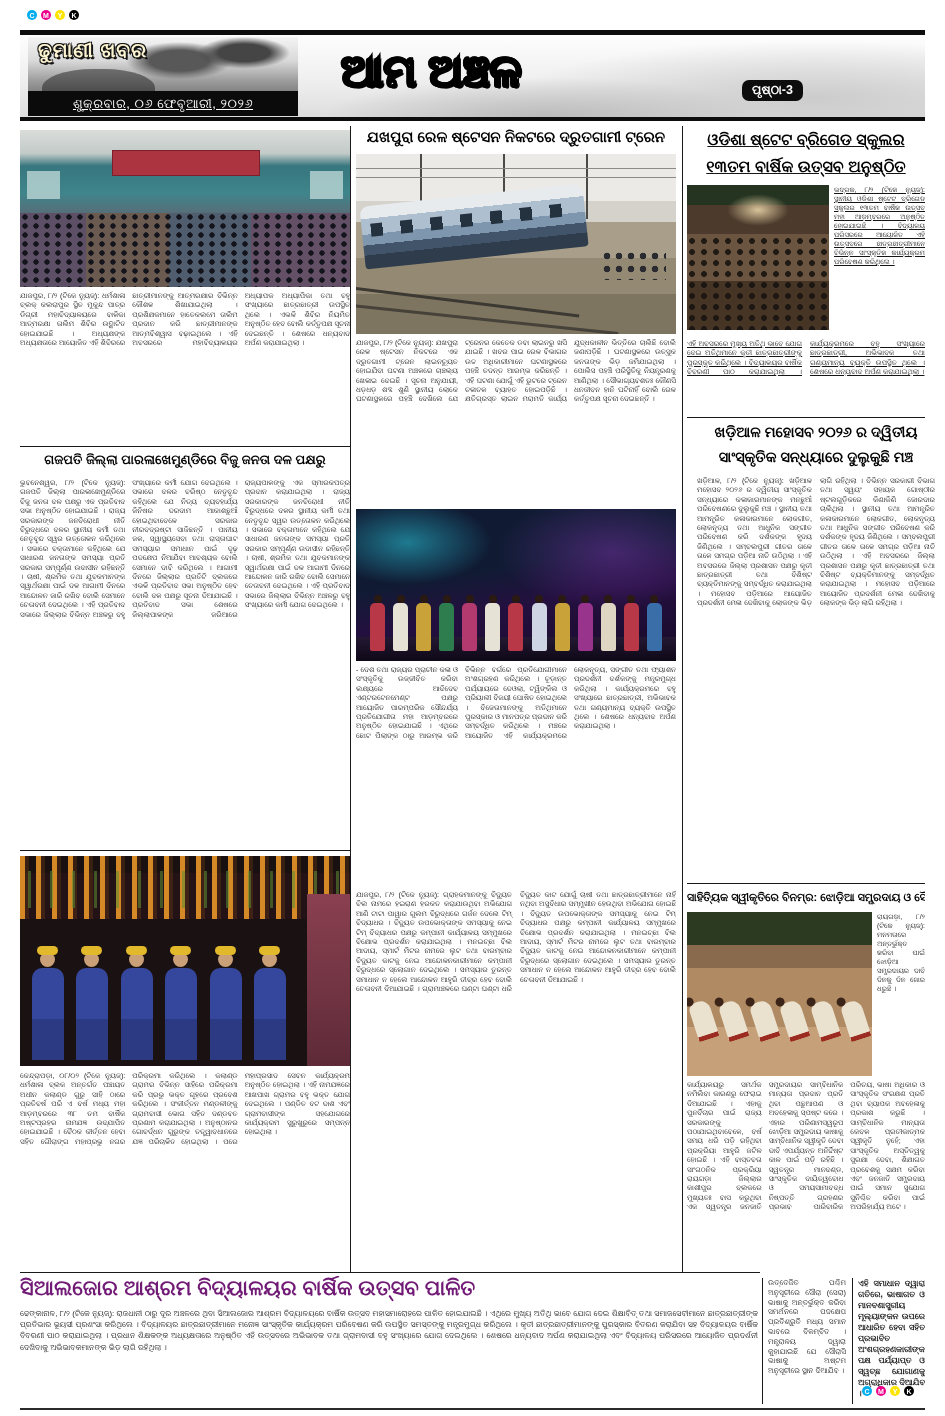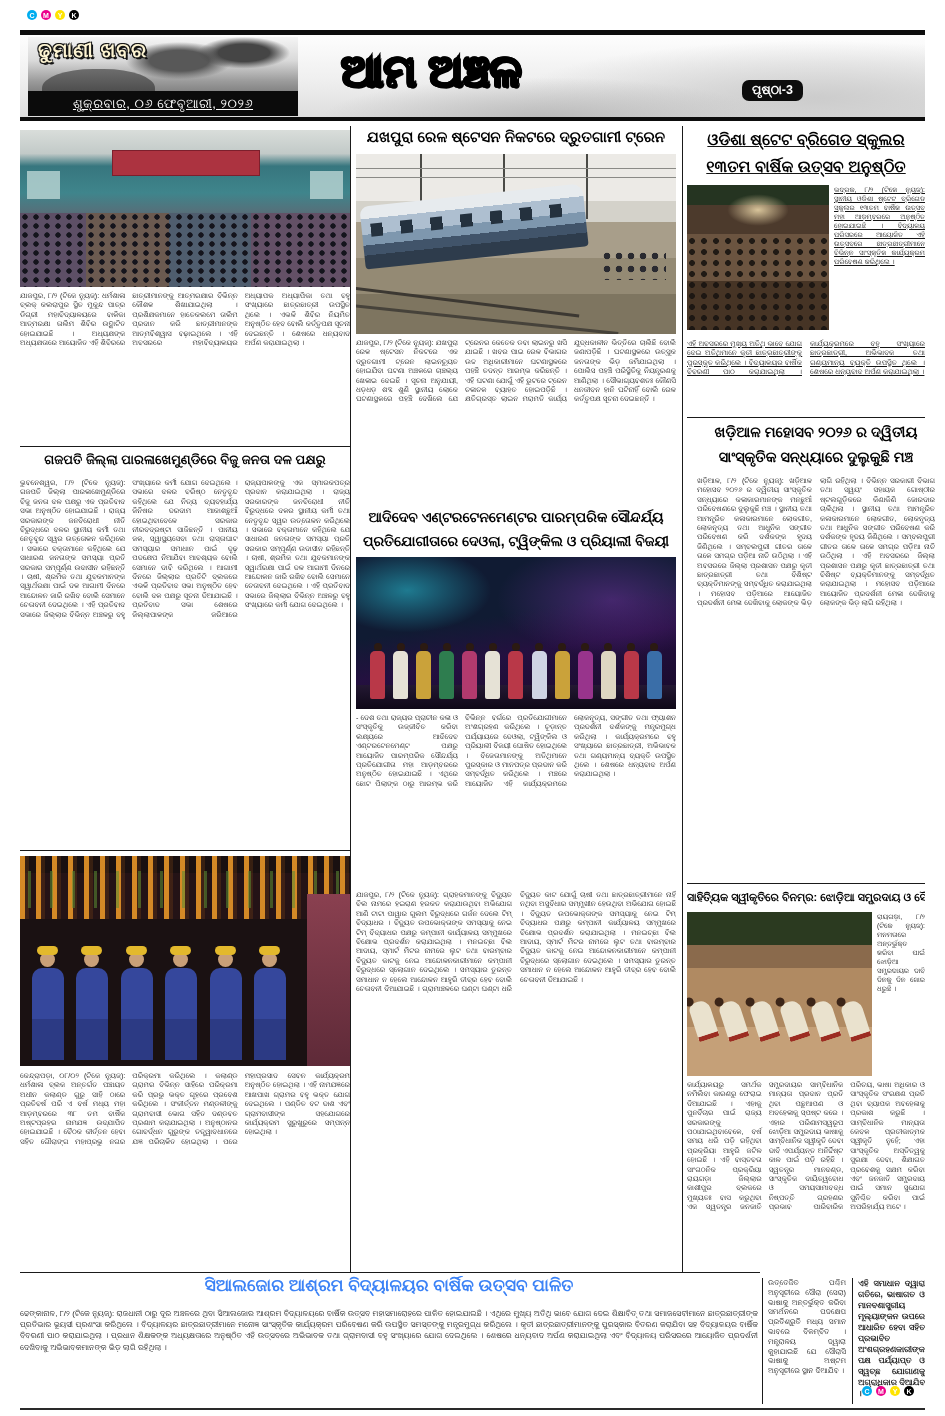--- a/index.html
+++ b/index.html
@@ -114,21 +114,21 @@
   .cfigs i::after{content:"";position:absolute;top:-22px;left:5px;width:21px;height:9px;border-radius:5px;background:#e3b92c;}
 
   
   .ph-c3{background:linear-gradient(180deg,#2b3a20 0 20%,#8a6a4c 20% 34%,#b08a62 34% 70%,#c5a078 70%);}
   .dancers{position:absolute;left:6px;right:6px;bottom:22%;display:flex;justify-content:space-between;align-items:flex-end;}
   .dancers i{display:block;width:21px;height:34px;border-radius:8px 10px 2px 2px;transform:rotate(-18deg);
     background:#eae2ce;border-bottom:5px solid #9c2c22;position:relative;}
   .dancers i::before{content:"";position:absolute;top:-7px;left:-2px;width:9px;height:9px;border-radius:50%;background:#3c2518;}
 
   
-  .banner-hl{font-weight:800;text-align:center;color:#3b82f6;font-size:17px;overflow:hidden;height:28px;}
+  .banner-hl{font-weight:800;text-align:left;color:#701a75;font-size:21px;overflow:hidden;height:28px;}
   .banner-body{font-size:7.8px;line-height:11.2px;text-align:justify;color:#1d1d1d;overflow:hidden;word-break:break-word;}
   .cont-col{position:absolute;font-size:7.4px;line-height:9.8px;text-align:justify;color:#1d1d1d;overflow:hidden;word-break:break-word;}
 </style>
 </head>
 <body>
 
 <div class="page">
 
   <div class="cmyk" style="left:27px;top:10px;">
     <span class="dot dot-c">C</span>
@@ -196,21 +196,20 @@
     </div>
     <div class="body-text cols2" style="height:76px;margin-top:9px;">ଏହି ଅବସରରେ ମୁଖ୍ୟ ଅତିଥି ଭାବେ ଯୋଗ ଦେଇ ଅତିଥିମାନେ କୃତୀ ଛାତ୍ରଛାତ୍ରୀଙ୍କୁ ପୁରସ୍କୃତ କରିଥିଲେ । ବିଦ୍ୟାଳୟର ବାର୍ଷିକ ବିବରଣୀ ପାଠ କରାଯାଇଥିଲା । କାର୍ଯ୍ୟକ୍ରମରେ ବହୁ ସଂଖ୍ୟାରେ ଛାତ୍ରଛାତ୍ରୀ, ଅଭିଭାବକ ତଥା ଗଣ୍ୟମାନ୍ୟ ବ୍ୟକ୍ତି ଉପସ୍ଥିତ ଥିଲେ । ଶେଷରେ ଧନ୍ୟବାଦ ଅର୍ପଣ କରାଯାଇଥିଲା ।</div>
   </section>
 
   <section class="article" style="left:20px;top:448px;width:330px;">
     <div class="hl" style="font-size:13px;line-height:24px;height:26px;">ଗଜପତି ଜିଲ୍ଲା ପାରଳାଖେମୁଣ୍ଡିରେ ବିଜୁ ଜନତା ଦଳ ପକ୍ଷରୁ ପ୍ରତିବାଦ ସଭା</div>
     <div class="body-text cols3" style="height:368px;margin-top:4px;">ଭୁବନେଶ୍ୱର, ୮/୨ (ଟିକେ ନ୍ୟୁଜ୍): ଗଜପତି ଜିଲ୍ଲା ପାରଳାଖେମୁଣ୍ଡିରେ ବିଜୁ ଜନତା ଦଳ ପକ୍ଷରୁ ଏକ ପ୍ରତିବାଦ ସଭା ଅନୁଷ୍ଠିତ ହୋଇଯାଇଛି । ରାଜ୍ୟ ସରକାରଙ୍କ ଜନବିରୋଧୀ ନୀତି ବିରୁଦ୍ଧରେ ଦଳର ସ୍ଥାନୀୟ କର୍ମୀ ତଥା ନେତୃବୃନ୍ଦ ସ୍ୱର ଉତ୍ତୋଳନ କରିଥିଲେ । ସଭାରେ ବକ୍ତାମାନେ କହିଥିଲେ ଯେ ସାଧାରଣ ଜନତାଙ୍କ ସମସ୍ୟା ପ୍ରତି ସରକାର ସମ୍ପୂର୍ଣ୍ଣ ଉଦାସୀନ ରହିଛନ୍ତି । ଚାଷୀ, ଶ୍ରମିକ ତଥା ଯୁବକମାନଙ୍କ ସ୍ୱାର୍ଥରକ୍ଷା ପାଇଁ ଦଳ ଆଗାମୀ ଦିନରେ ଆନ୍ଦୋଳନ ଜାରି ରଖିବ ବୋଲି ସେମାନେ ଚେତାବନୀ ଦେଇଥିଲେ । ଏହି ପ୍ରତିବାଦ ସଭାରେ ଜିଲ୍ଲାର ବିଭିନ୍ନ ଅଞ୍ଚଳରୁ ବହୁ ସଂଖ୍ୟାରେ କର୍ମୀ ଯୋଗ ଦେଇଥିଲେ । ସଭାରେ ଦଳର ବରିଷ୍ଠ ନେତୃବୃନ୍ଦ କହିଥିଲେ ଯେ ନିତ୍ୟ ବ୍ୟବହାର୍ଯ୍ୟ ଜିନିଷର ଦରଦାମ ଆକାଶଛୁଆଁ ହୋଇଥିବାବେଳେ ସରକାର ନୀରବଦ୍ରଷ୍ଟା ସାଜିଛନ୍ତି । ପାନୀୟ ଜଳ, ସ୍ୱାସ୍ଥ୍ୟସେବା ତଥା ରାସ୍ତାଘାଟ ସମସ୍ୟାର ସମାଧାନ ପାଇଁ ଦୃଢ଼ ପଦକ୍ଷେପ ନିଆଯିବା ଆବଶ୍ୟକ ବୋଲି ସେମାନେ ଦାବି କରିଥିଲେ । ଆଗାମୀ ଦିନରେ ଜିଲ୍ଲାର ପ୍ରତିଟି ବ୍ଲକରେ ଏଭଳି ପ୍ରତିବାଦ ସଭା ଅନୁଷ୍ଠିତ ହେବ ବୋଲି ଦଳ ପକ୍ଷରୁ ସୂଚନା ଦିଆଯାଇଛି । ପ୍ରତିବାଦ ସଭା ଶେଷରେ ଜିଲ୍ଲାପାଳଙ୍କ ଜରିଆରେ ରାଜ୍ୟପାଳଙ୍କୁ ଏକ ସ୍ମାରକପତ୍ର ପ୍ରଦାନ କରାଯାଇଥିଲା । ରାଜ୍ୟ ସରକାରଙ୍କ ଜନବିରୋଧୀ ନୀତି ବିରୁଦ୍ଧରେ ଦଳର ସ୍ଥାନୀୟ କର୍ମୀ ତଥା ନେତୃବୃନ୍ଦ ସ୍ୱର ଉତ୍ତୋଳନ କରିଥିଲେ । ସଭାରେ ବକ୍ତାମାନେ କହିଥିଲେ ଯେ ସାଧାରଣ ଜନତାଙ୍କ ସମସ୍ୟା ପ୍ରତି ସରକାର ସମ୍ପୂର୍ଣ୍ଣ ଉଦାସୀନ ରହିଛନ୍ତି । ଚାଷୀ, ଶ୍ରମିକ ତଥା ଯୁବକମାନଙ୍କ ସ୍ୱାର୍ଥରକ୍ଷା ପାଇଁ ଦଳ ଆଗାମୀ ଦିନରେ ଆନ୍ଦୋଳନ ଜାରି ରଖିବ ବୋଲି ସେମାନେ ଚେତାବନୀ ଦେଇଥିଲେ । ଏହି ପ୍ରତିବାଦ ସଭାରେ ଜିଲ୍ଲାର ବିଭିନ୍ନ ଅଞ୍ଚଳରୁ ବହୁ ସଂଖ୍ୟାରେ କର୍ମୀ ଯୋଗ ଦେଇଥିଲେ ।</div>
   </section>
 
   <section class="article" style="left:356px;top:505px;width:320px;">
-    <div class="hl" style="font-size:14px;line-height:24px;height:48px;">ଆଦିଦେବ ଏଣ୍ଟରଟେନମେଣ୍ଟର ପାରମ୍ପରିକ ସୌନ୍ଦର୍ଯ୍ୟ ପ୍ରତିଯୋଗୀତାରେ ଦେଓଲା, ଟ୍ୱିଙ୍କିଲ ଓ ପ୍ରିୟାଲୀ ବିଜୟୀ</div>
     <div class="photo ph-b2" style="width:320px;height:152px;margin-top:4px;">
       <div class="floor"></div>
       <div class="performers">
         <i></i>
           <i></i>
           <i></i>
           <i></i>
           <i></i>
           <i></i>
           <i></i>

